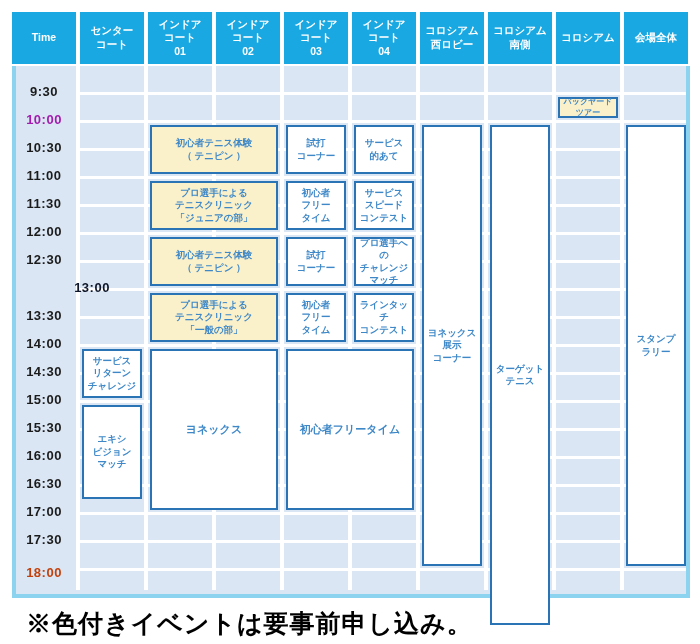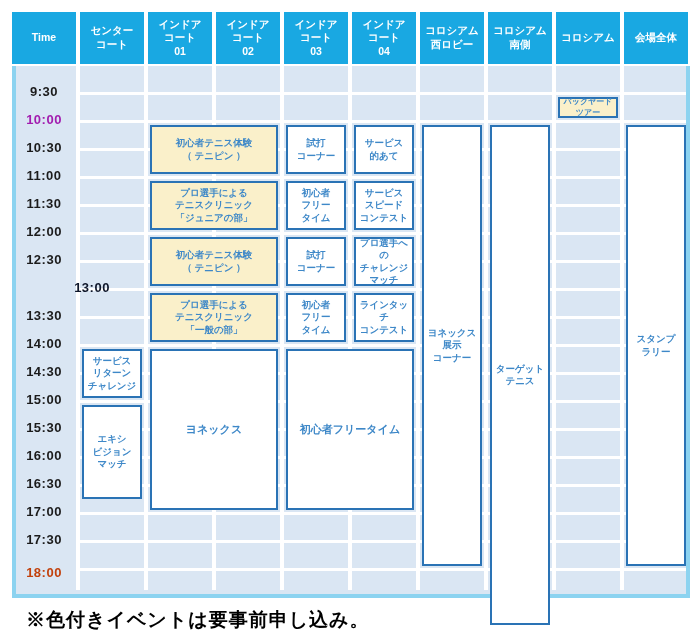--- a/index.html
+++ b/index.html
@@ -7,21 +7,21 @@
   #app{position:relative;width:700px;height:644px;background:#ffffff;}
   .hcell{position:absolute;top:12px;height:52px;width:64px;display:flex;align-items:center;justify-content:center;
          text-align:center;color:#ffffff;font-weight:bold;font-size:10.5px;line-height:1.3;white-space:pre-line;}
   #grid{position:absolute;left:12px;top:66px;width:678px;height:532px;box-sizing:border-box;
         border-left:4px solid;border-right:4px solid;border-bottom:4px solid;}
   .vline{position:absolute;top:0;width:4px;height:524px;}
   .hline{position:absolute;height:3px;}
   .tlabel{position:absolute;left:0;width:56px;text-align:center;font-weight:bold;font-size:13px;letter-spacing:0.5px;}
   .block{position:absolute;box-sizing:border-box;border:2px solid;display:flex;align-items:center;justify-content:center;
          text-align:center;font-weight:bold;line-height:1.3;white-space:pre-line;}
-  #footnote{position:absolute;left:26px;top:607px;font-size:19px;font-weight:bold;color:#000000;letter-spacing:1px;}
+  #footnote{position:absolute;left:26px;top:607px;font-size:25px;font-weight:bold;color:#000000;letter-spacing:1px;}
 </style>
 </head>
 <body>
 
 <div id="app">
   <div id="header-row">
       <div class="hcell" style="left: 12px; background: rgb(25, 168, 226); color: rgb(255, 255, 255);">Time</div>
       <div class="hcell" style="left: 80px; background: rgb(25, 168, 226); color: rgb(255, 255, 255);">センター
 コート</div>
       <div class="hcell" style="left: 148px; background: rgb(25, 168, 226); color: rgb(255, 255, 255);">インドア

